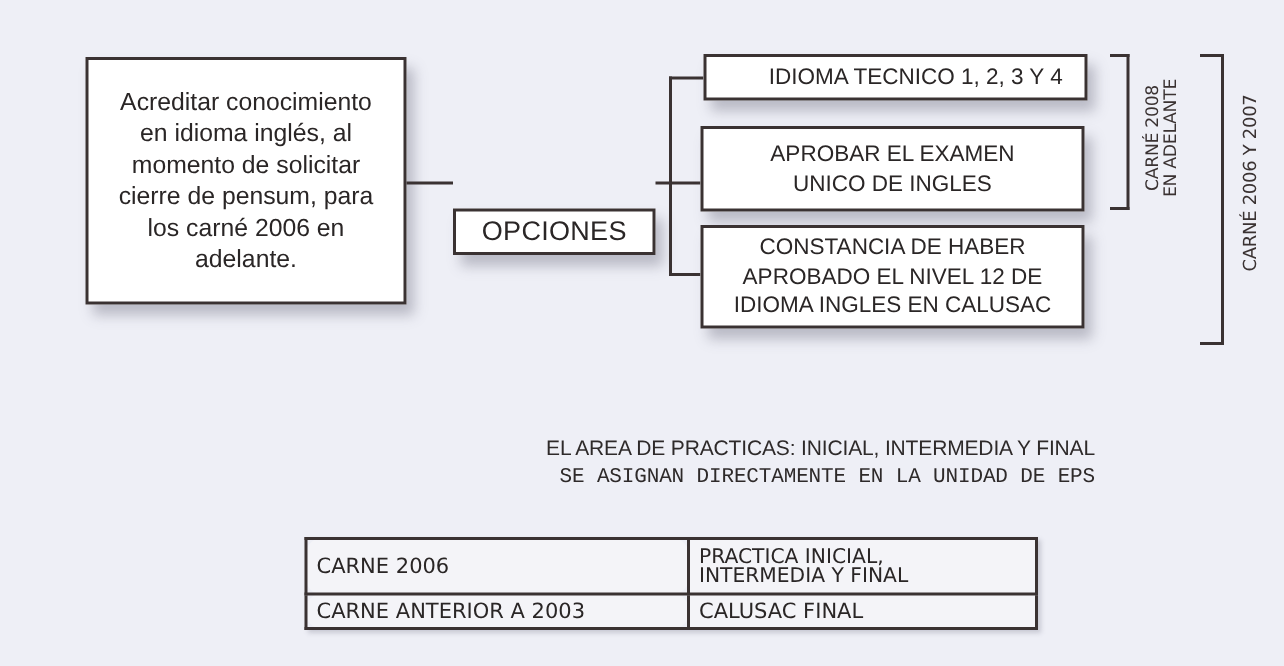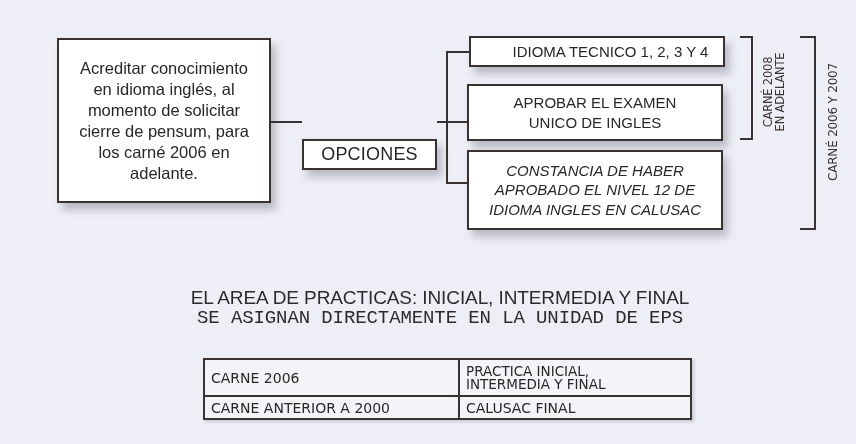--- a/index.html
+++ b/index.html
@@ -43,21 +43,21 @@
       letter-spacing: 0.2px;
       margin-top: 33px;
     }
     .opt-box {
       font-size: 15px;
       line-height: 19.5px;
       white-space: pre-line;
     }
     .opt1 { left: 469px; top: 36px; width: 256px; height: 31px; padding-left: 27px; }
     .opt2 { left: 467px; top: 84px; width: 256px; height: 57px; }
-    .opt3 { left: 467px; top: 150px; width: 256px; height: 80px; font-style: italic; }
+    .opt3 { left: 467px; top: 150px; width: 256px; height: 69px; }
 
     .rot-label {
       position: absolute;
       transform-origin: center center;
       transform: rotate(-90deg);
       white-space: pre-line;
       text-align: center;
       color: #3a3232;
       font-family: "DejaVu Sans", sans-serif;
       font-size: 11.5px;
@@ -68,22 +68,22 @@
       left: 725px; top: 79px; width: 100px; height: 26px;
     }
     .rot2 {
       left: 765px; top: 114px; width: 140px; height: 16px;
       font-size: 12px;
     }
 
     .note {
       position: absolute;
       left: 150px; width: 580px;
-      text-align: center;
-      font-size: 19px;
+      text-align: right;
+      font-size: 14px;
       line-height: 20px;
       color: #2e2a2a;
       letter-spacing: -0.1px;
     }
     .note1 { top: 288px; }
     .note2 { top: 308px; font-family: Liberation Mono, monospace; }
 
     table.eps {
       position: absolute;
       left: 203px; top: 358px;
@@ -166,17 +166,17 @@
 <div class="note note2">SE ASIGNAN DIRECTAMENTE EN LA UNIDAD DE EPS</div>
 
 <table class="eps">
   <tbody>
       <tr class="r1">
     <td class="c1">CARNE 2006</td>
     <td class="two-line">PRACTICA INICIAL,
 INTERMEDIA Y FINAL</td>
   </tr>
   <tr class="r2">
-    <td class="c1">CARNE ANTERIOR A 2000</td>
+    <td class="c1">CARNE ANTERIOR A 2003</td>
     <td>CALUSAC FINAL</td>
   </tr>
 </tbody>
   </table>
 
 </body></html>

